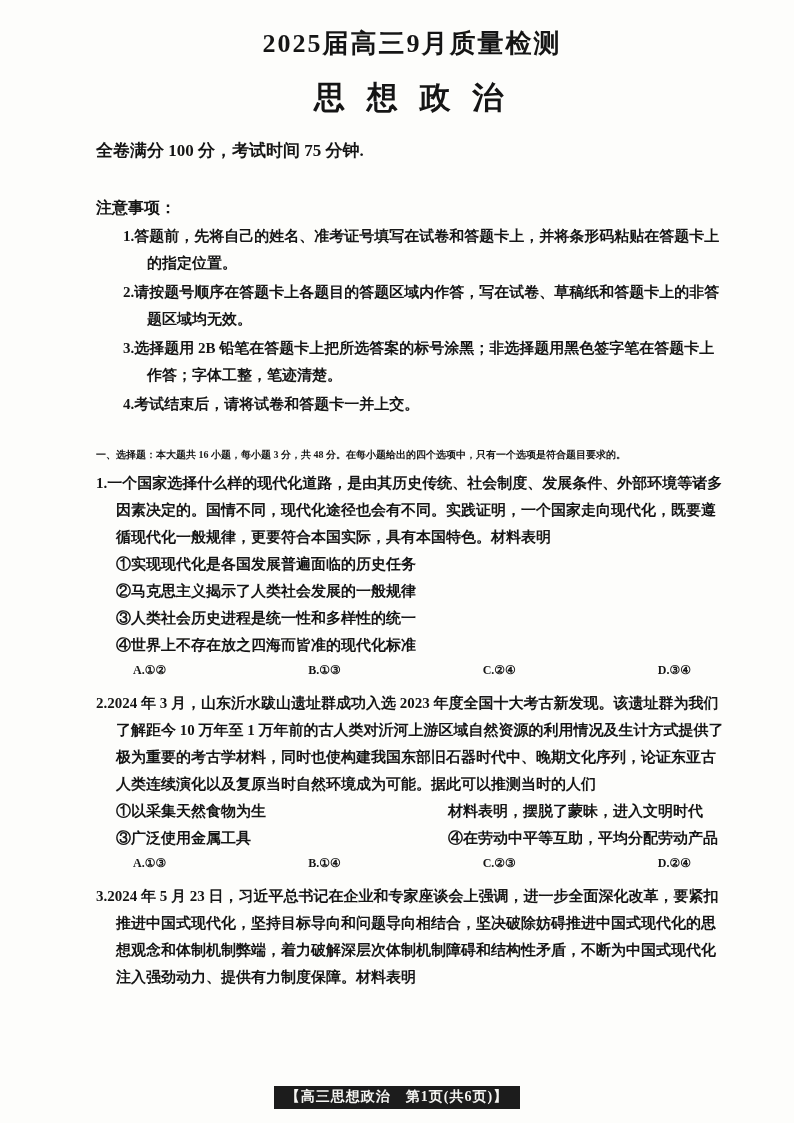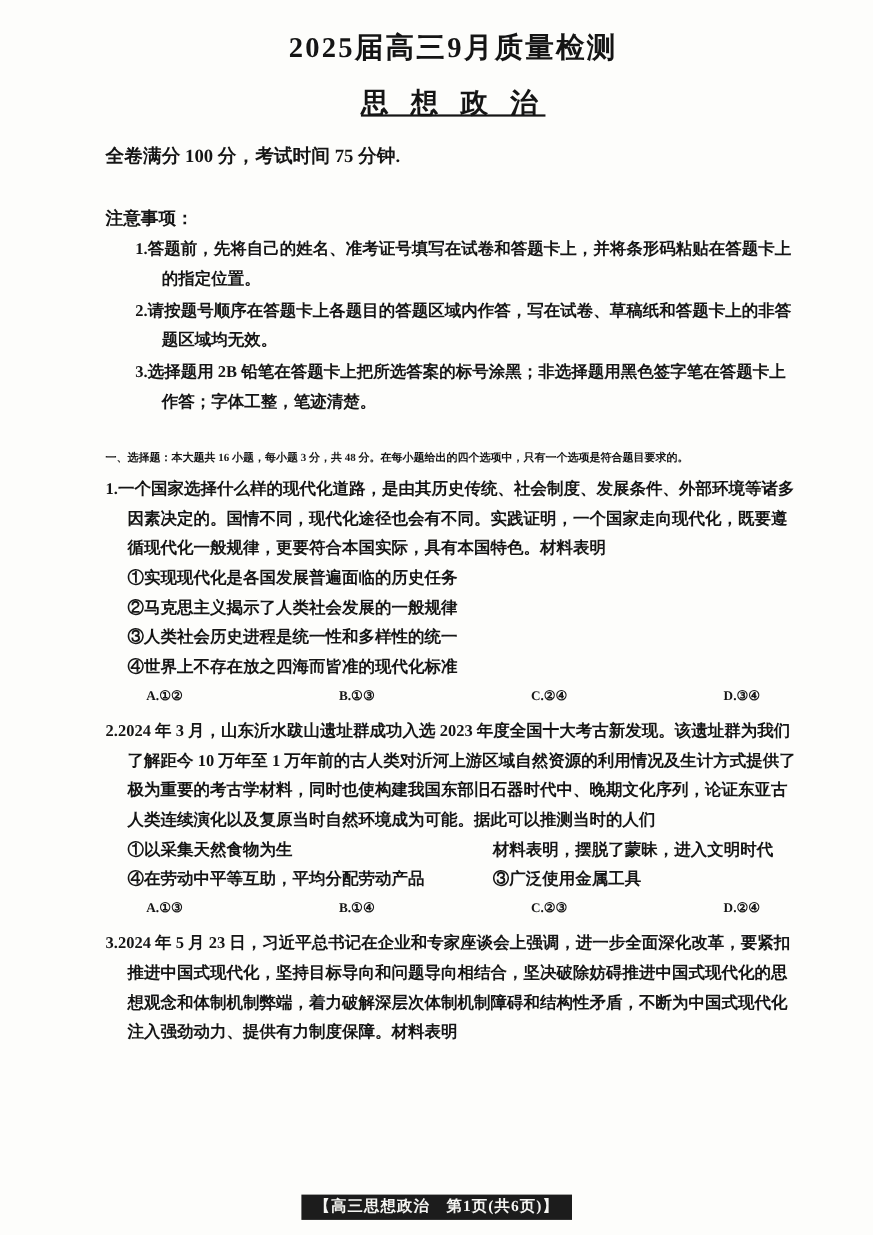--- a/index.html
+++ b/index.html
@@ -21,25 +21,24 @@
   }
   .exam-title {
     text-align: center;
     font-size: 26px;
     font-weight: 700;
     letter-spacing: 2px;
     margin-bottom: 16px;
   }
   .subject-title {
     text-align: center;
-    font-size: 25px;
+    font-size: 31px;
     font-weight: 700;
     letter-spacing: 7px;
     margin-bottom: 20px;
-    text-decoration: underline;
   }
   .exam-info {
     text-align: left;
     font-size: 17px;
     font-weight: 600;
     margin-bottom: 36px;
   }
   .notice {
     margin-bottom: 28px;
   }
@@ -124,20 +123,21 @@
 
   <div class="exam-title">2025届高三9月质量检测</div>
   <div class="subject-title">思 想 政 治</div>
   <div class="exam-info">全卷满分 100 分，考试时间 75 分钟.</div>
 
   <section class="notice">
     <div class="notice-heading">注意事项：</div>
     <div class="notice-item">1.答题前，先将自己的姓名、准考证号填写在试卷和答题卡上，并将条形码粘贴在答题卡上的指定位置。</div>
     <div class="notice-item">2.请按题号顺序在答题卡上各题目的答题区域内作答，写在试卷、草稿纸和答题卡上的非答题区域均无效。</div>
     <div class="notice-item">3.选择题用 2B 铅笔在答题卡上把所选答案的标号涂黑；非选择题用黑色签字笔在答题卡上作答；字体工整，笔迹清楚。</div>
+    <div class="notice-item">4.考试结束后，请将试卷和答题卡一并上交。</div>
   </section>
 
   <div class="section-heading">一、选择题：本大题共 16 小题，每小题 3 分，共 48 分。在每小题给出的四个选项中，只有一个选项是符合题目要求的。</div>
 
   <article class="question">
     <p class="stem">1.一个国家选择什么样的现代化道路，是由其历史传统、社会制度、发展条件、外部环境等诸多因素决定的。国情不同，现代化途径也会有不同。实践证明，一个国家走向现代化，既要遵循现代化一般规律，更要符合本国实际，具有本国特色。材料表明</p>
     <div class="options">
       <div class="option">①实现现代化是各国发展普遍面临的历史任务</div>
       <div class="option">②马克思主义揭示了人类社会发展的一般规律</div>
       <div class="option">③人类社会历史进程是统一性和多样性的统一</div>
@@ -149,22 +149,22 @@
       <span>C.②④</span>
       <span>D.③④</span>
     </div>
   </article>
 
   <article class="question">
     <p class="stem">2.2024 年 3 月，山东沂水跋山遗址群成功入选 2023 年度全国十大考古新发现。该遗址群为我们了解距今 10 万年至 1 万年前的古人类对沂河上游区域自然资源的利用情况及生计方式提供了极为重要的考古学材料，同时也使构建我国东部旧石器时代中、晚期文化序列，论证东亚古人类连续演化以及复原当时自然环境成为可能。据此可以推测当时的人们</p>
     <div class="options-grid">
       <div class="option">①以采集天然食物为生</div>
       <div class="option">材料表明，摆脱了蒙昧，进入文明时代</div>
+      <div class="option">③广泛使用金属工具</div>
       <div class="option">④在劳动中平等互助，平均分配劳动产品</div>
-      <div class="option">③广泛使用金属工具</div>
     </div>
     <div class="choices">
       <span>A.①③</span>
       <span>B.①④</span>
       <span>C.②③</span>
       <span>D.②④</span>
     </div>
   </article>
 
   <article class="question">

